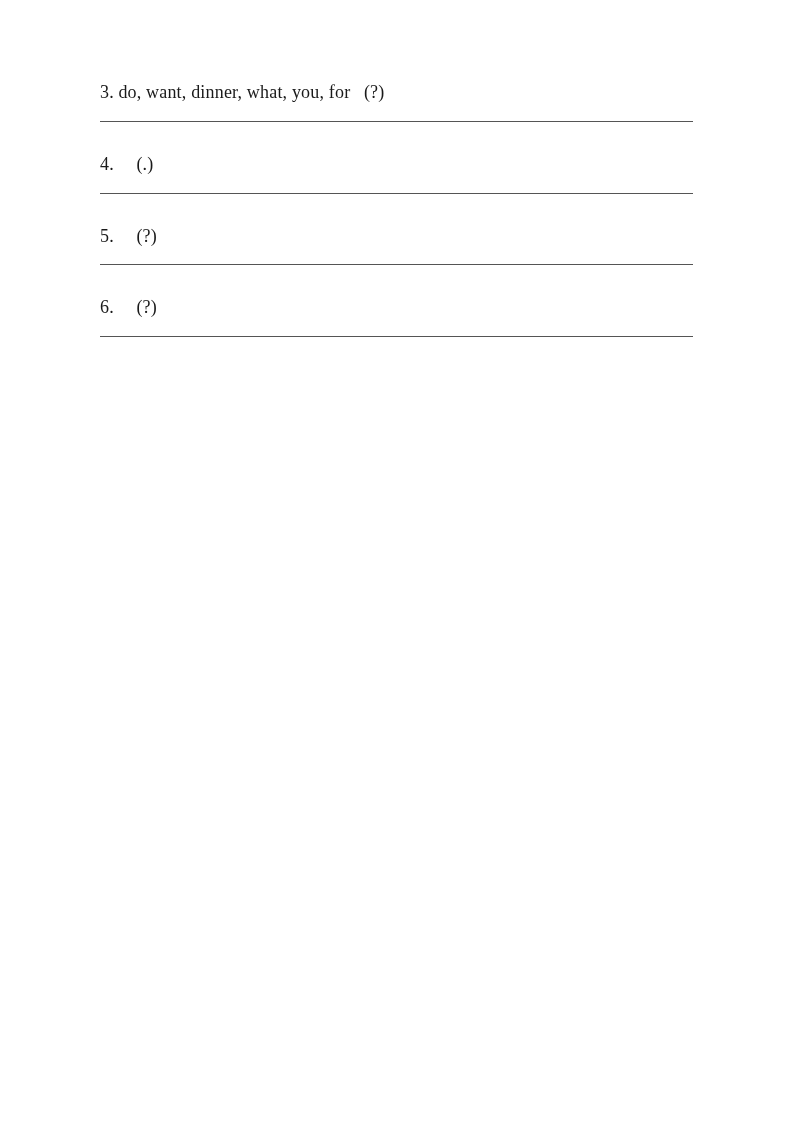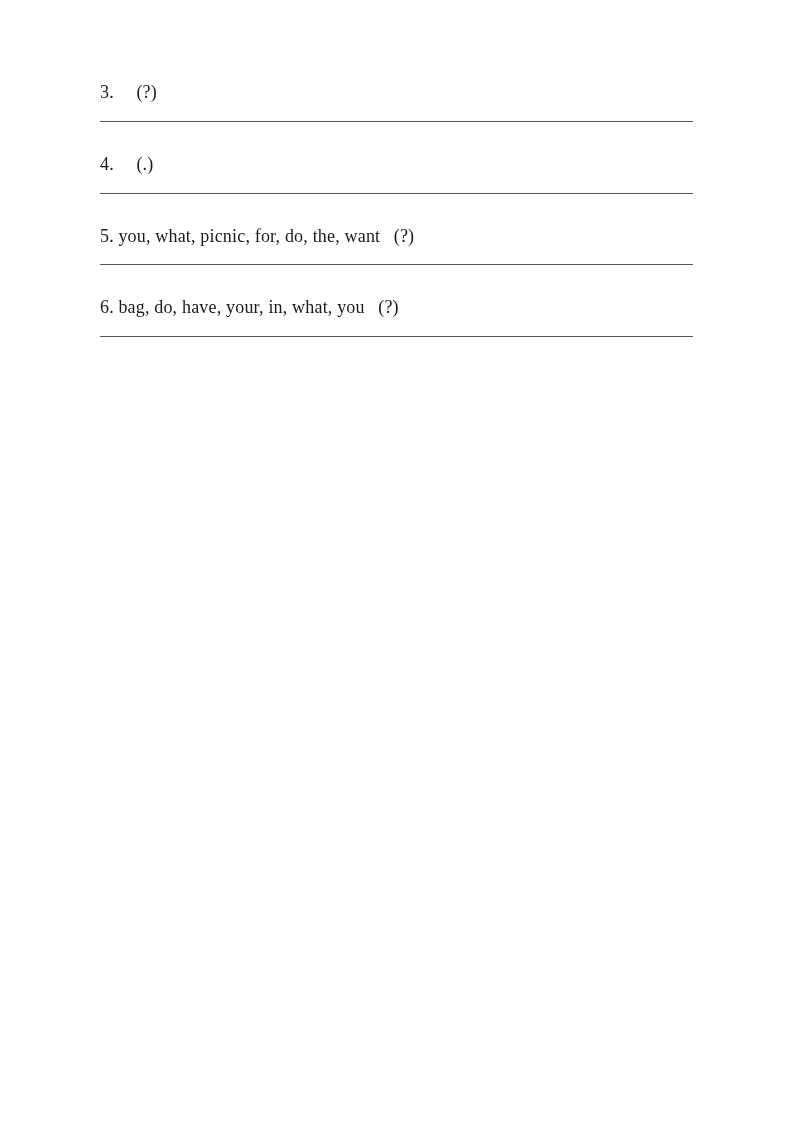--- a/index.html
+++ b/index.html
@@ -51,46 +51,46 @@
     }
   </style>
 </head>
 <body>
 
 <div class="page">
 
   <div class="exercise-item">
     <div class="exercise-line">
       <span class="exercise-text">3.</span>&nbsp;
-      &nbsp;&nbsp;&nbsp;
+      <span class="exercise-text">do,   want,   dinner,   what,   you,   for</span>&nbsp;&nbsp;&nbsp;
       <span class="exercise-text">(?)</span>
     </div>
     <hr class="divider">
   </div>
 
   <div class="exercise-item">
     <div class="exercise-line">
       <span class="exercise-text">4.</span>&nbsp;
       &nbsp;&nbsp;&nbsp;
       <span class="exercise-text">(.)</span>
     </div>
     <hr class="divider">
   </div>
 
   <div class="exercise-item">
     <div class="exercise-line">
       <span class="exercise-text">5.</span>&nbsp;
-      <span class="exercise-text">you,   what,   picnic,   for,   do,   the,   want</span>&nbsp;&nbsp;&nbsp;
+      &nbsp;&nbsp;&nbsp;
       <span class="exercise-text">(?)</span>
     </div>
     <hr class="divider">
   </div>
 
   <div class="exercise-item">
     <div class="exercise-line">
       <span class="exercise-text">6.</span>&nbsp;
-      <span class="exercise-text">bag,   do,   have,   your,   in,   what,   you</span>&nbsp;&nbsp;&nbsp;
+      &nbsp;&nbsp;&nbsp;
       <span class="exercise-text">(?)</span>
     </div>
     <hr class="divider">
   </div>
 
 </div>
 
 </body></html>

